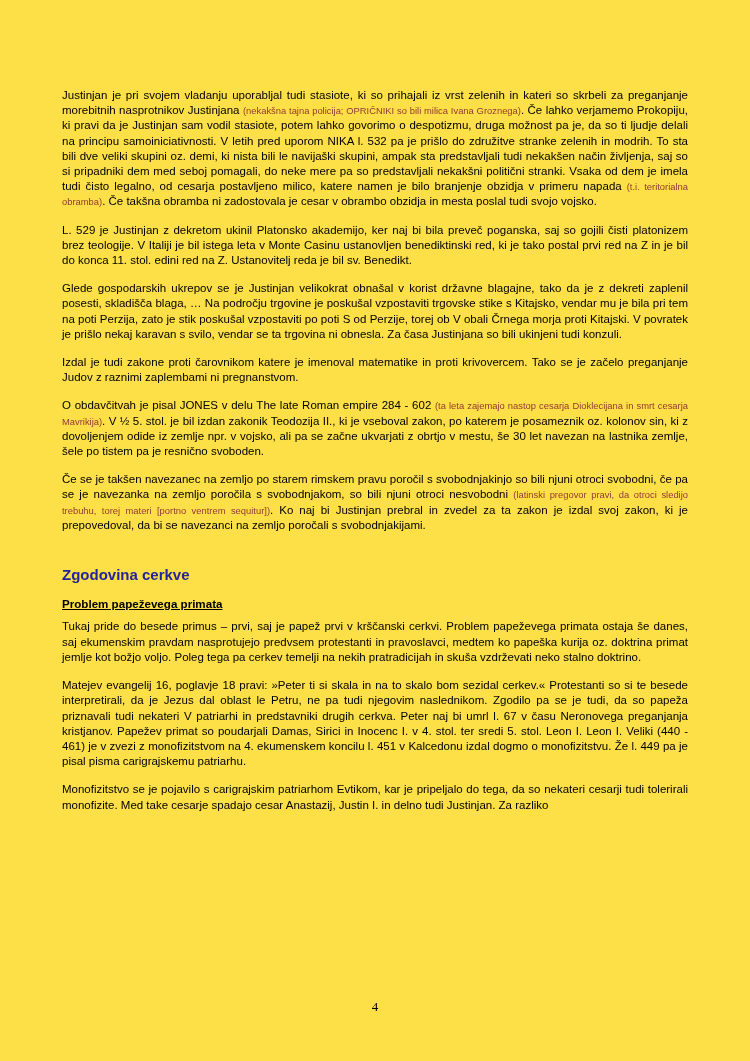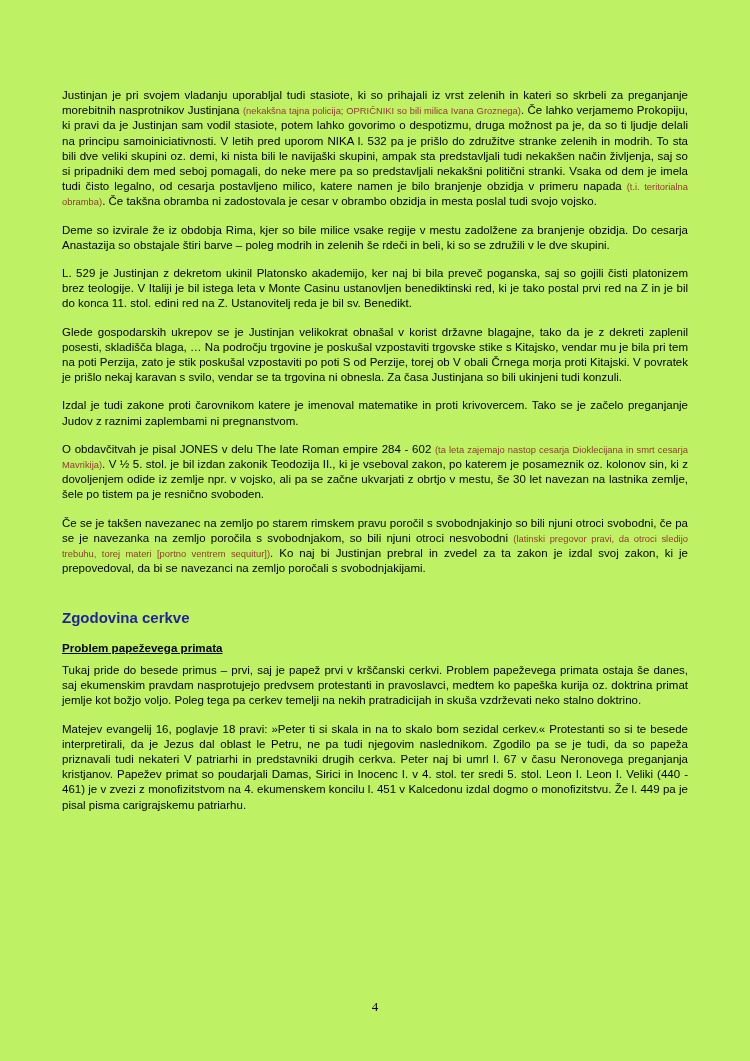--- a/index.html
+++ b/index.html
@@ -4,21 +4,21 @@
 <style>
   html, body {
     margin: 0;
     padding: 0;
     background: #ffffff;
   }
   .page {
     position: relative;
     width: 750px;
     height: 1061px;
-    background: #bef264;
+    background: #fde047;
     overflow: hidden;
     font-family: "Liberation Sans", sans-serif;
     color: #000000;
   }
   .doc-content {
     position: absolute;
     left: 62px;
     top: 88px;
     width: 626px;
   }
@@ -58,25 +58,25 @@
     font-size: 13px;
     color: #000000;
   }
 </style>
 </head>
 <body>
 
 <div class="page">
   <div class="doc-content" id="doc-content">
       <div class="blk paragraph"><span class="run">Justinjan je pri svojem vladanju uporabljal tudi stasiote, ki so prihajali iz vrst zelenih in kateri so skrbeli za preganjanje morebitnih nasprotnikov Justinjana </span><span class="run annotation">(nekakšna tajna policija; OPRIČNIKI so bili milica Ivana Groznega)</span><span class="run">. Če lahko verjamemo Prokopiju, ki pravi da je Justinjan sam vodil stasiote, potem lahko govorimo o despotizmu, druga možnost pa je, da so ti ljudje delali na principu samoiniciativnosti. V letih pred uporom NIKA l. 532 pa je prišlo do združitve stranke zelenih in modrih. To sta bili dve veliki skupini oz. demi, ki nista bili le navijaški skupini, ampak sta predstavljali tudi nekakšen način življenja, saj so si pripadniki dem med seboj pomagali, do neke mere pa so predstavljali nekakšni politični stranki. Vsaka od dem je imela tudi čisto legalno, od cesarja postavljeno milico, katere namen je bilo branjenje obzidja v primeru napada </span><span class="run annotation">(t.i. teritorialna obramba)</span><span class="run">. Če takšna obramba ni zadostovala je cesar v obrambo obzidja in mesta poslal tudi svojo vojsko.</span></div>
-      <div class="blk paragraph"><span class="run">Deme so izvirale že iz obdobja Rima, kjer so bile milice vsake regije v mestu zadolžene za branjenje obzidja. Do cesarja Anastazija so obstajale štiri barve – poleg modrih in zelenih še rdeči in beli, ki so se združili v le dve skupini.</span></div>
       <div class="blk paragraph"><span class="run">L. 529 je Justinjan z dekretom ukinil Platonsko akademijo, ker naj bi bila preveč poganska, saj so gojili čisti platonizem brez teologije. V Italiji je bil istega leta v Monte Casinu ustanovljen benediktinski red, ki je tako postal prvi red na Z in je bil do konca 11. stol. edini red na Z. Ustanovitelj reda je bil sv. Benedikt.</span></div>
       <div class="blk paragraph"><span class="run">Glede gospodarskih ukrepov se je Justinjan velikokrat obnašal v korist državne blagajne, tako da je z dekreti zaplenil posesti, skladišča blaga, … Na področju trgovine je poskušal vzpostaviti trgovske stike s Kitajsko, vendar mu je bila pri tem na poti Perzija, zato je stik poskušal vzpostaviti po poti S od Perzije, torej ob V obali Črnega morja proti Kitajski. V povratek je prišlo nekaj karavan s svilo, vendar se ta trgovina ni obnesla. Za časa Justinjana so bili ukinjeni tudi konzuli.</span></div>
       <div class="blk paragraph"><span class="run">Izdal je tudi zakone proti čarovnikom katere je imenoval matematike in proti krivovercem. Tako se je začelo preganjanje Judov z raznimi zaplembami ni pregnanstvom.</span></div>
       <div class="blk paragraph"><span class="run">O obdavčitvah je pisal JONES v delu The late Roman empire 284 - 602 </span><span class="run annotation">(ta leta zajemajo nastop cesarja Dioklecijana in smrt cesarja Mavrikija)</span><span class="run">. V ½ 5. stol. je bil izdan zakonik Teodozija II., ki je vseboval zakon, po katerem je posameznik oz. kolonov sin, ki z dovoljenjem odide iz zemlje npr. v vojsko, ali pa se začne ukvarjati z obrtjo v mestu, še 30 let navezan na lastnika zemlje, šele po tistem pa je resnično svoboden.</span></div>
       <div class="blk paragraph"><span class="run">Če se je takšen navezanec na zemljo po starem rimskem pravu poročil s svobodnjakinjo so bili njuni otroci svobodni, če pa se je navezanka na zemljo poročila s svobodnjakom, so bili njuni otroci nesvobodni </span><span class="run annotation">(latinski pregovor pravi, da otroci sledijo trebuhu, torej materi [portno ventrem sequitur])</span><span class="run">. Ko naj bi Justinjan prebral in zvedel za ta zakon je izdal svoj zakon, ki je prepovedoval, da bi se navezanci na zemljo poročali s svobodnjakijami.</span></div>
       <div class="blk heading-blue"><span class="run">Zgodovina cerkve</span></div>
       <div class="blk heading-underline"><span class="run">Problem papeževega primata</span></div>
       <div class="blk paragraph"><span class="run">Tukaj pride do besede primus – prvi, saj je papež prvi v krščanski cerkvi. Problem papeževega primata ostaja še danes, saj ekumenskim pravdam nasprotujejo predvsem protestanti in pravoslavci, medtem ko papeška kurija oz. doktrina primat jemlje kot božjo voljo. Poleg tega pa cerkev temelji na nekih pratradicijah in skuša vzdrževati neko stalno doktrino.</span></div>
       <div class="blk paragraph"><span class="run">Matejev evangelij 16, poglavje 18 pravi: »Peter ti si skala in na to skalo bom sezidal cerkev.« Protestanti so si te besede interpretirali, da je Jezus dal oblast le Petru, ne pa tudi njegovim naslednikom. Zgodilo pa se je tudi, da so papeža priznavali tudi nekateri V patriarhi in predstavniki drugih cerkva. Peter naj bi umrl l. 67 v času Neronovega preganjanja kristjanov. Papežev primat so poudarjali Damas, Sirici in Inocenc I. v 4. stol. ter sredi 5. stol. Leon I. Leon I. Veliki (440 - 461) je v zvezi z monofizitstvom na 4. ekumenskem koncilu l. 451 v Kalcedonu izdal dogmo o monofizitstvu. Že l. 449 pa je pisal pisma carigrajskemu patriarhu.</span></div>
+      <div class="blk paragraph"><span class="run">Monofizitstvo se je pojavilo s carigrajskim patriarhom Evtikom, kar je pripeljalo do tega, da so nekateri cesarji tudi tolerirali monofizite. Med take cesarje spadajo cesar Anastazij, Justin I. in delno tudi Justinjan. Za razliko</span></div>
     </div>
   <div class="page-number">4</div>
 </div>
 
 </body></html>

